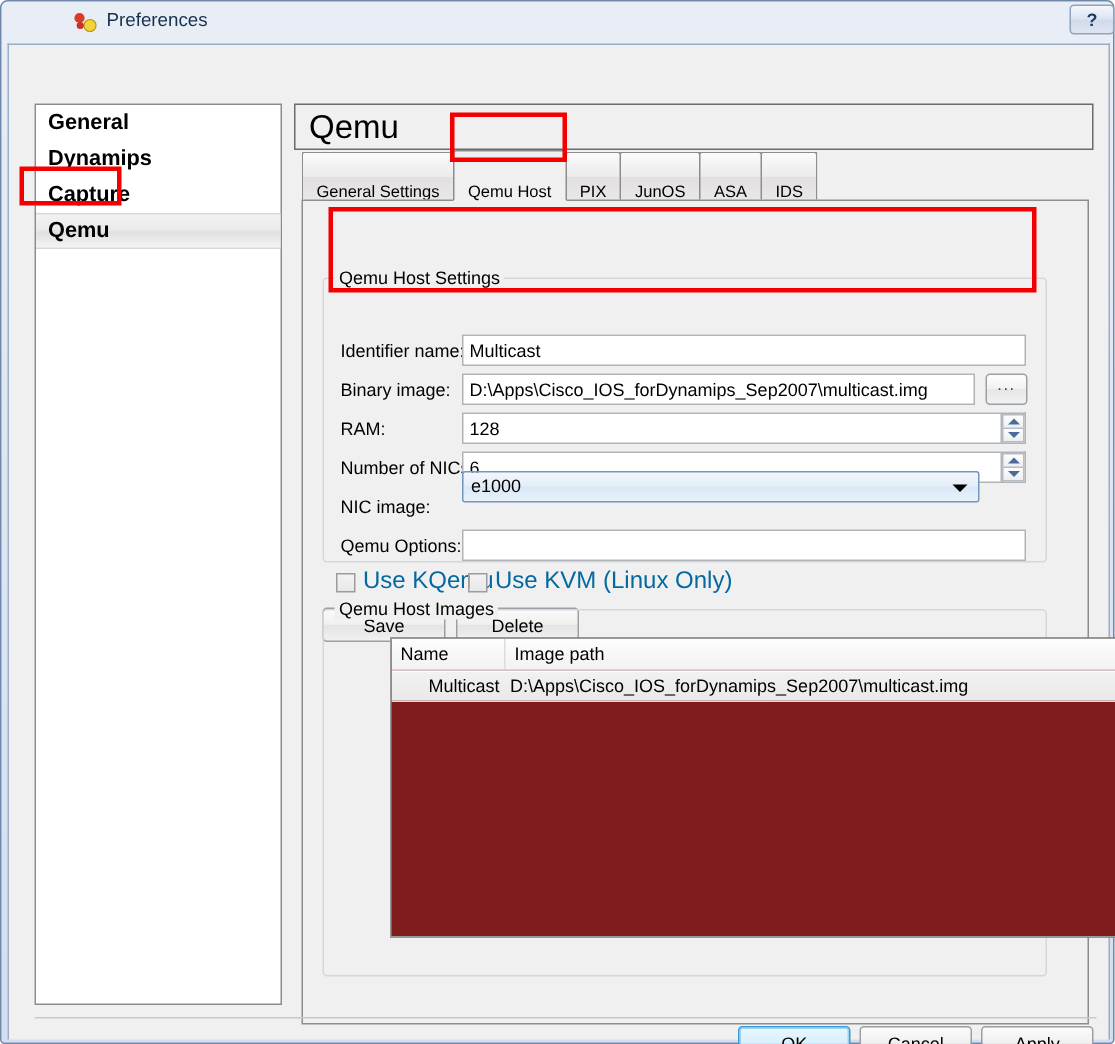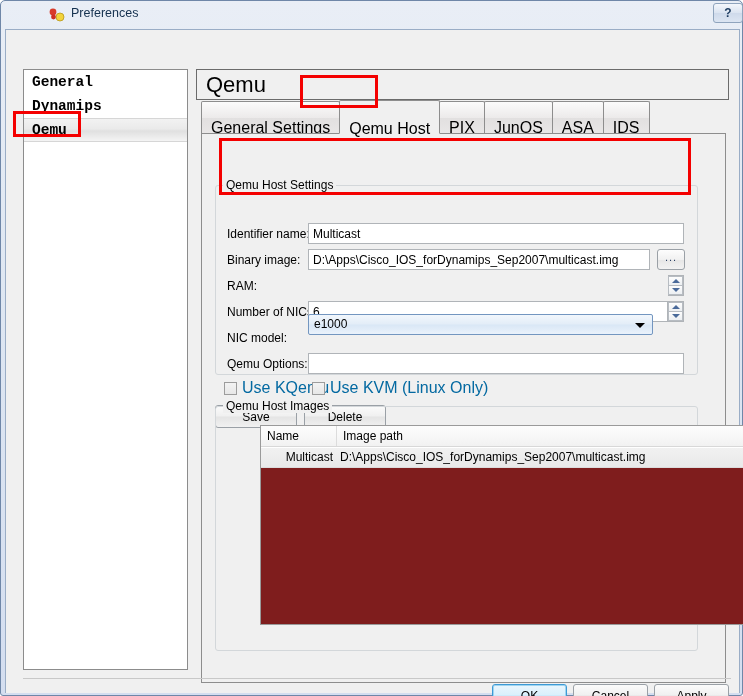--- a/index.html
+++ b/index.html
@@ -92,21 +92,21 @@
     border: 1px solid #8c8c8c;
   }
   .side-item {
     position: relative;
     height: 24px;
     line-height: 24px;
     padding-left: 8px;
     font-weight: bold;
     font-size: 14.5px;
     color: #000000;
-    font-family: Liberation Mono, monospace;
+    font-family: Liberation Sans, sans-serif;
     white-space: nowrap;
     cursor: default;
   }
   .side-item.selected {
     background: linear-gradient(to bottom, #f2f2f2 0%, #eaeaea 45%, #e0e0e0 55%, #f4f4f4 100%);
     border-top: 1px solid #d6d6d6;
     border-bottom: 1px solid #d6d6d6;
     height: 22px;
     line-height: 22px;
   }
@@ -141,21 +141,21 @@
     height: 25px;
     display: flex;
     align-items: flex-end;
   }
   .tab {
     position: relative;
     box-sizing: border-box;
     height: 22px;
     line-height: 20px;
     padding: 16px 9px;
-    font-size: 16px;
+    font-size: 11px;
     border: 1px solid #8d8d8d;
     border-bottom: none;
     background: linear-gradient(to bottom, #fbfbfb 0%, #eceaea 50%, #e2e0e0 51%, #e9e7e7 100%);
     color: #000;
     margin-right: -1px;
     border-radius: 2px 2px 0 0;
     cursor: default;
     white-space: nowrap;
   }
   .tab.active {
@@ -408,20 +408,21 @@
     <div id="title-text">Preferences</div>
     <div class="tb-btn" id="btn-help">?</div>
     <div class="tb-btn" id="btn-close">✕</div>
   </div>
 
   <div id="frame-inner">
 
     <div id="sidebar">
       <div class="side-item">General</div>
       <div class="side-item">Dynamips</div>
+      <div class="side-item">Capture</div>
       <div class="side-item selected">Qemu</div>
     </div>
 
     <div id="mainpanel">
 
       <div id="page-title-box">Qemu</div>
 
       <div id="tabstrip">
         <div class="tab">General Settings</div>
         <div class="tab active">Qemu Host</div>
@@ -438,41 +439,42 @@
         </div>
 
         <div class="flabel" style="left:25px; top:90px;">Identifier name:</div>
         <input class="finput" style="left: 106px; top: 89px; width: 376px;" value="Multicast">
 
         <div class="flabel" style="left:25px; top:116px;">Binary image:</div>
         <input class="finput" style="left: 106px; top: 115px; width: 342px;" value="D:\Apps\Cisco_IOS_forDynamips_Sep2007\multicast.img">
         <div id="btn-browse" style="left:455px; top:115px;">...</div>
 
         <div class="flabel" style="left:25px; top:142px;">RAM:</div>
+        <input class="finput" style="left: 106px; top: 141px; width: 360px;" value="128">
         <div class="spin-wrap" style="left:466px; top:141px;">
           <div class="spin-btn">
               <span class="tri-up"></span>
             </div>
           <div class="spin-btn">
               <span class="tri-dn"></span>
             </div>
         </div>
 
         <div class="flabel" style="left:25px; top:168px;">Number of NICs:</div>
         <input class="finput" style="left: 106px; top: 167px; width: 360px;" value="6">
         <div class="spin-wrap" style="left:466px; top:167px;">
           <div class="spin-btn">
               <span class="tri-up"></span>
             </div>
           <div class="spin-btn">
               <span class="tri-dn"></span>
             </div>
         </div>
 
-        <div class="flabel" style="left:25px; top:194px;">NIC model:</div>
+        <div class="flabel" style="left:25px; top:194px;">NIC image:</div>
         <div id="nic-combo" style="left:106px; top:180px; width:345px;">
           <span>e1000</span>
           <span id="combo-arrow"></span>
         </div>
 
         <div class="flabel" style="left:25px; top:220px;">Qemu Options:</div>
         <input class="finput" style="left: 106px; top: 219px; width: 376px;" value="">
 
         <div class="cbrow" style="left:22px; top:245px;">
           <span class="cbox"></span>

